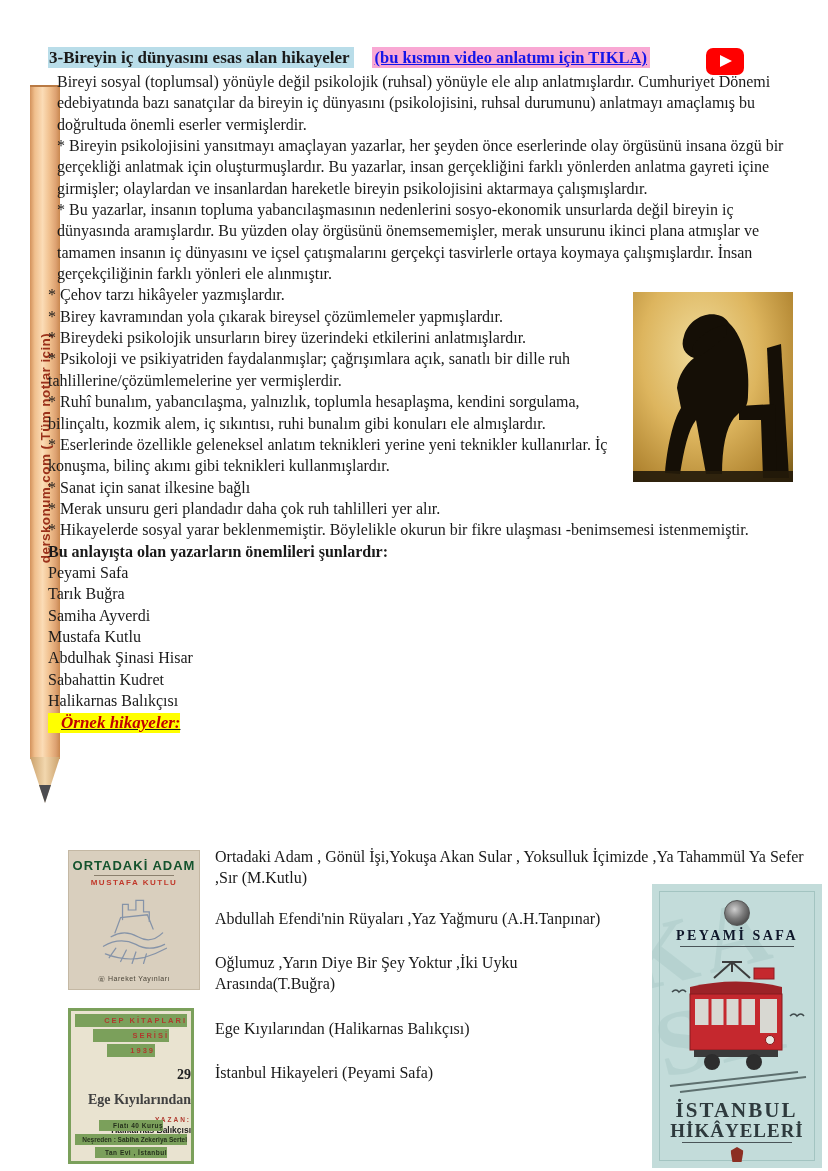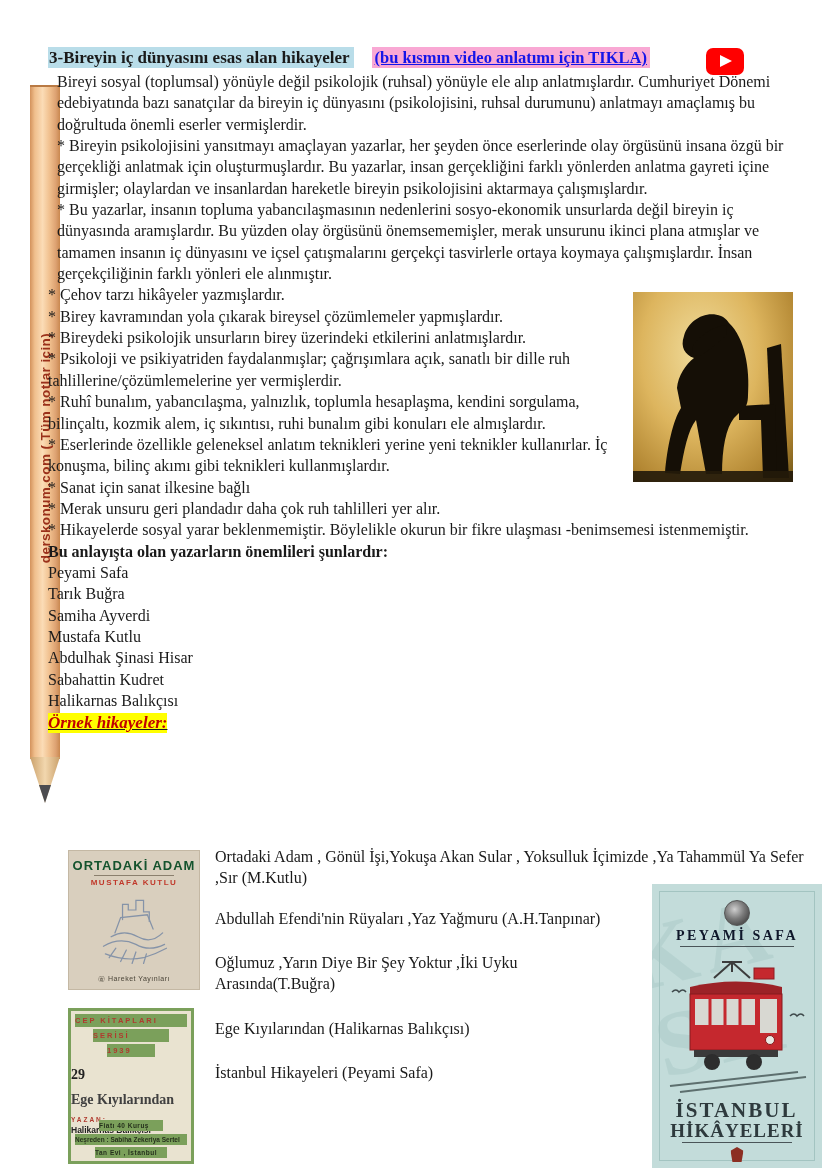--- a/index.html
+++ b/index.html
@@ -26,21 +26,21 @@
   .yt:after{
     content:"";position:absolute;left:14px;top:7px;width:0;height:0;
     border-left:12px solid #ffffff;border-top:6.5px solid transparent;border-bottom:6.5px solid transparent;
   }
   
   .content p{margin:0;font-size:16px;line-height:21.35px;}
   .indent{padding-left:9px;}
   .authors-heading{font-weight:bold;font-size:16.5px;}
   .ornek{
     display:inline-block;margin-top:2px;font-size:17px;font-weight:bold;font-style:italic;
-    color:#c00000;background:#ffff00;text-decoration:underline;text-decoration-color:#1a1a1a;
+    color:#c00000;background:#ffff00;text-decoration:underline;text-decoration-color:#1a1a1a;padding-left:13px;
   }
   
   .sil-img{
     float:right;width:160px;height:190px;margin:8px 0 6px 12px;
     background:radial-gradient(ellipse at 42% 32%, #f0dc9c 0%, #ddb55e 45%, #b08430 80%, #6e5518 100%);
     position:relative;overflow:hidden;
   }
   .sil-img svg{position:absolute;left:0;top:0;}
   
   .pencil{position:absolute;left:30px;top:85px;width:30px;height:725px;}
@@ -73,21 +73,21 @@
     font-family:"Liberation Sans", sans-serif;
   }
   .cover1 .t{color:#14532d;font-weight:bold;font-size:13px;letter-spacing:1px;margin-top:7px;}
   .cover1 .rule{width:80px;border-top:1px solid #8a7f6e;margin:2px auto;}
   .cover1 .a{color:#c0392b;font-weight:bold;font-size:8px;letter-spacing:1.5px;}
   .cover1 .pub{position:absolute;bottom:5px;left:0;right:0;color:#4a4438;font-size:7px;letter-spacing:0.5px;}
   .cover1 svg{margin-top:2px;}
   
   .cover2{
     position:absolute;left:68px;top:1008px;width:126px;height:156px;
-    background:#e9e3d0;border:3px solid #7ba05b;box-sizing:border-box;text-align:left;
+    background:#e9e3d0;border:3px solid #7ba05b;box-sizing:border-box;text-align:right;
     font-family:"Liberation Sans", sans-serif;
   }
   .band{background:#7ba05b;color:#b03a2e;font-weight:bold;font-size:7.5px;letter-spacing:2px;
         padding:2px 0;margin:3px 4px 0 4px;}
   .band.dark-text{color:#25301c;letter-spacing:0.5px;font-size:6.5px;}
   .cover2 .num{font-family:"Liberation Serif", serif;font-size:14px;font-weight:bold;margin-top:10px;color:#222;}
   .cover2 .t{font-family:"Liberation Serif", serif;font-size:14px;font-weight:bold;margin-top:9px;color:#404040;}
   .cover2 .yz{color:#b03a2e;font-size:6.5px;font-weight:bold;letter-spacing:2px;margin-top:8px;}
   .cover2 .a{font-size:8.5px;font-weight:bold;color:#222;margin-top:2px;}
   .cover2 .bands-bottom{position:absolute;left:0;right:0;bottom:3px;}

